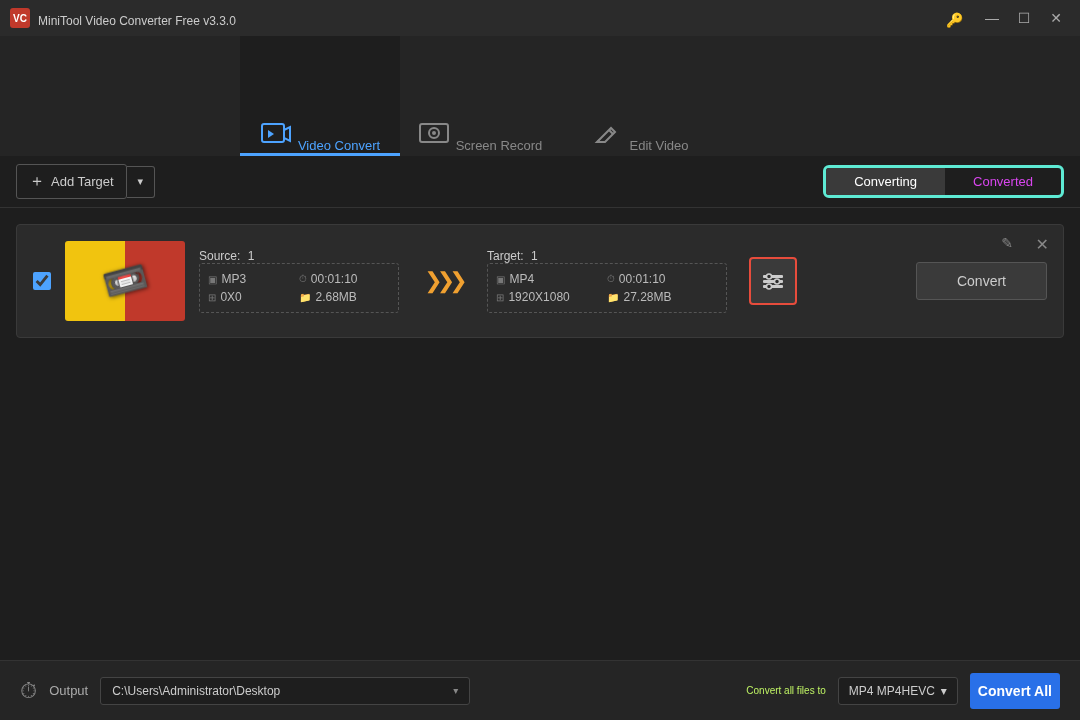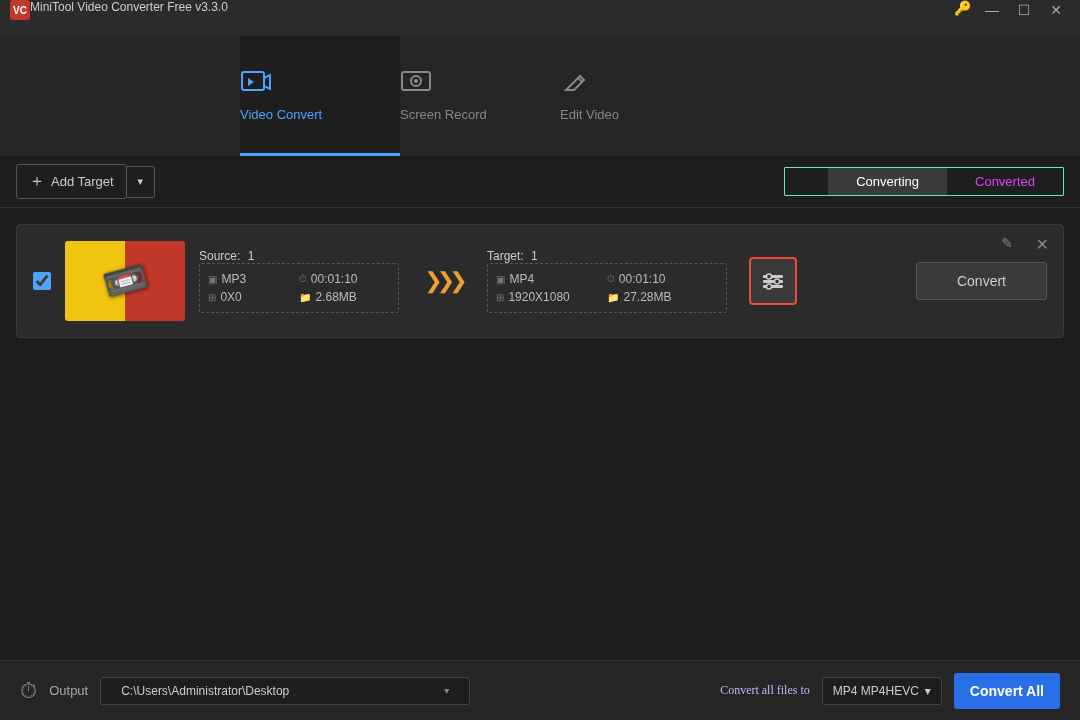--- a/index.html
+++ b/index.html
@@ -11,22 +11,23 @@
       color: #ccc;
       overflow: hidden;
       user-select: none;
     }
 
     
     #title-bar {
       height: 36px;
       background: #2b2b2b;
       display: flex;
-      align-items: flex-start;
-      padding: 0 10px;
+      align-items: flex-end;
+      padding: 8px 10px;
+      gap: 8px;
     }
     #app-logo {
       width: 20px; height: 20px;
       background: #c0392b;
       border-radius: 3px;
       display: flex; align-items: center; justify-content: center;
       font-size: 10px; font-weight: bold; color: white;
     }
     #app-title {
       font-size: 12px;
@@ -53,22 +54,22 @@
     
     #nav-bar {
       height: 120px;
       background: #252525;
       display: flex;
       align-items: stretch;
     }
     .nav-item {
       flex: 0 0 160px;
       display: flex;
-      flex-direction: column;
-      align-items: flex-start;
+      flex-direction: row;
+      align-items: flex-end;
       justify-content: center;
       gap: 6px;
       cursor: pointer;
       color: #888;
       font-size: 13px;
       border-bottom: 3px solid transparent;
       transition: color 0.2s;
     }
     .nav-item.active {
       color: #4da3ff;
@@ -110,24 +111,23 @@
       color: #ccc;
       cursor: pointer;
       font-size: 11px;
       display: flex; align-items: center; justify-content: center;
       border-radius: 0 3px 3px 0;
     }
 
     #tab-container {
       margin-left: auto;
       display: flex;
-      border: 1px solid #5eead4;
-      border-radius: 1px;
+      border: 3px solid #5eead4;
+      border-radius: 6px;
       overflow: hidden;
-      padding-left: 43px;
     }
     .tab-btn {
       padding: 6px 28px;
       background: transparent;
       border: none;
       color: #d946ef;
       font-size: 13px;
       cursor: pointer;
     }
     .tab-btn.active {
@@ -286,49 +286,48 @@
     }
     #output-label {
       font-size: 13px; color: #aaa;
       flex-shrink: 0;
     }
     #output-path {
       flex: 0 0 370px;
       background: #1e1e1e;
       border: 1px solid #444;
       border-radius: 3px;
-      padding: 6px 20px;
+      padding: 6px 11px;
       font-size: 12px;
       color: #ccc;
       display: flex; align-items: center; justify-content: space-between;
       cursor: pointer;
     }
     .path-arrow { color: #888; font-size: 10px; }
 
     #convert-all-label {
       margin-left: auto;
-      font-size: 12px; color: #c4b5fd;
+      font-size: 10px; color: #bef264;
       flex-shrink: 0;
-      font-family: Liberation Serif, serif;
     }
     #format-selector {
       background: #1e1e1e;
       border: 1px solid #444;
       border-radius: 3px;
       padding: 6px 10px;
       font-size: 12px;
       color: #ccc;
       display: flex; align-items: center; gap: 6px;
       cursor: pointer;
     }
     #convert-all-btn {
       background: #2970e8;
       border: none;
       color: white;
-      padding: 10px 16px;
+      padding: 10px 8px;
       border-radius: 3px;
       font-size: 14px;
       font-weight: 600;
       cursor: pointer;
     }
   </style>
 </head>
 <body>
 
 <div id="title-bar">

